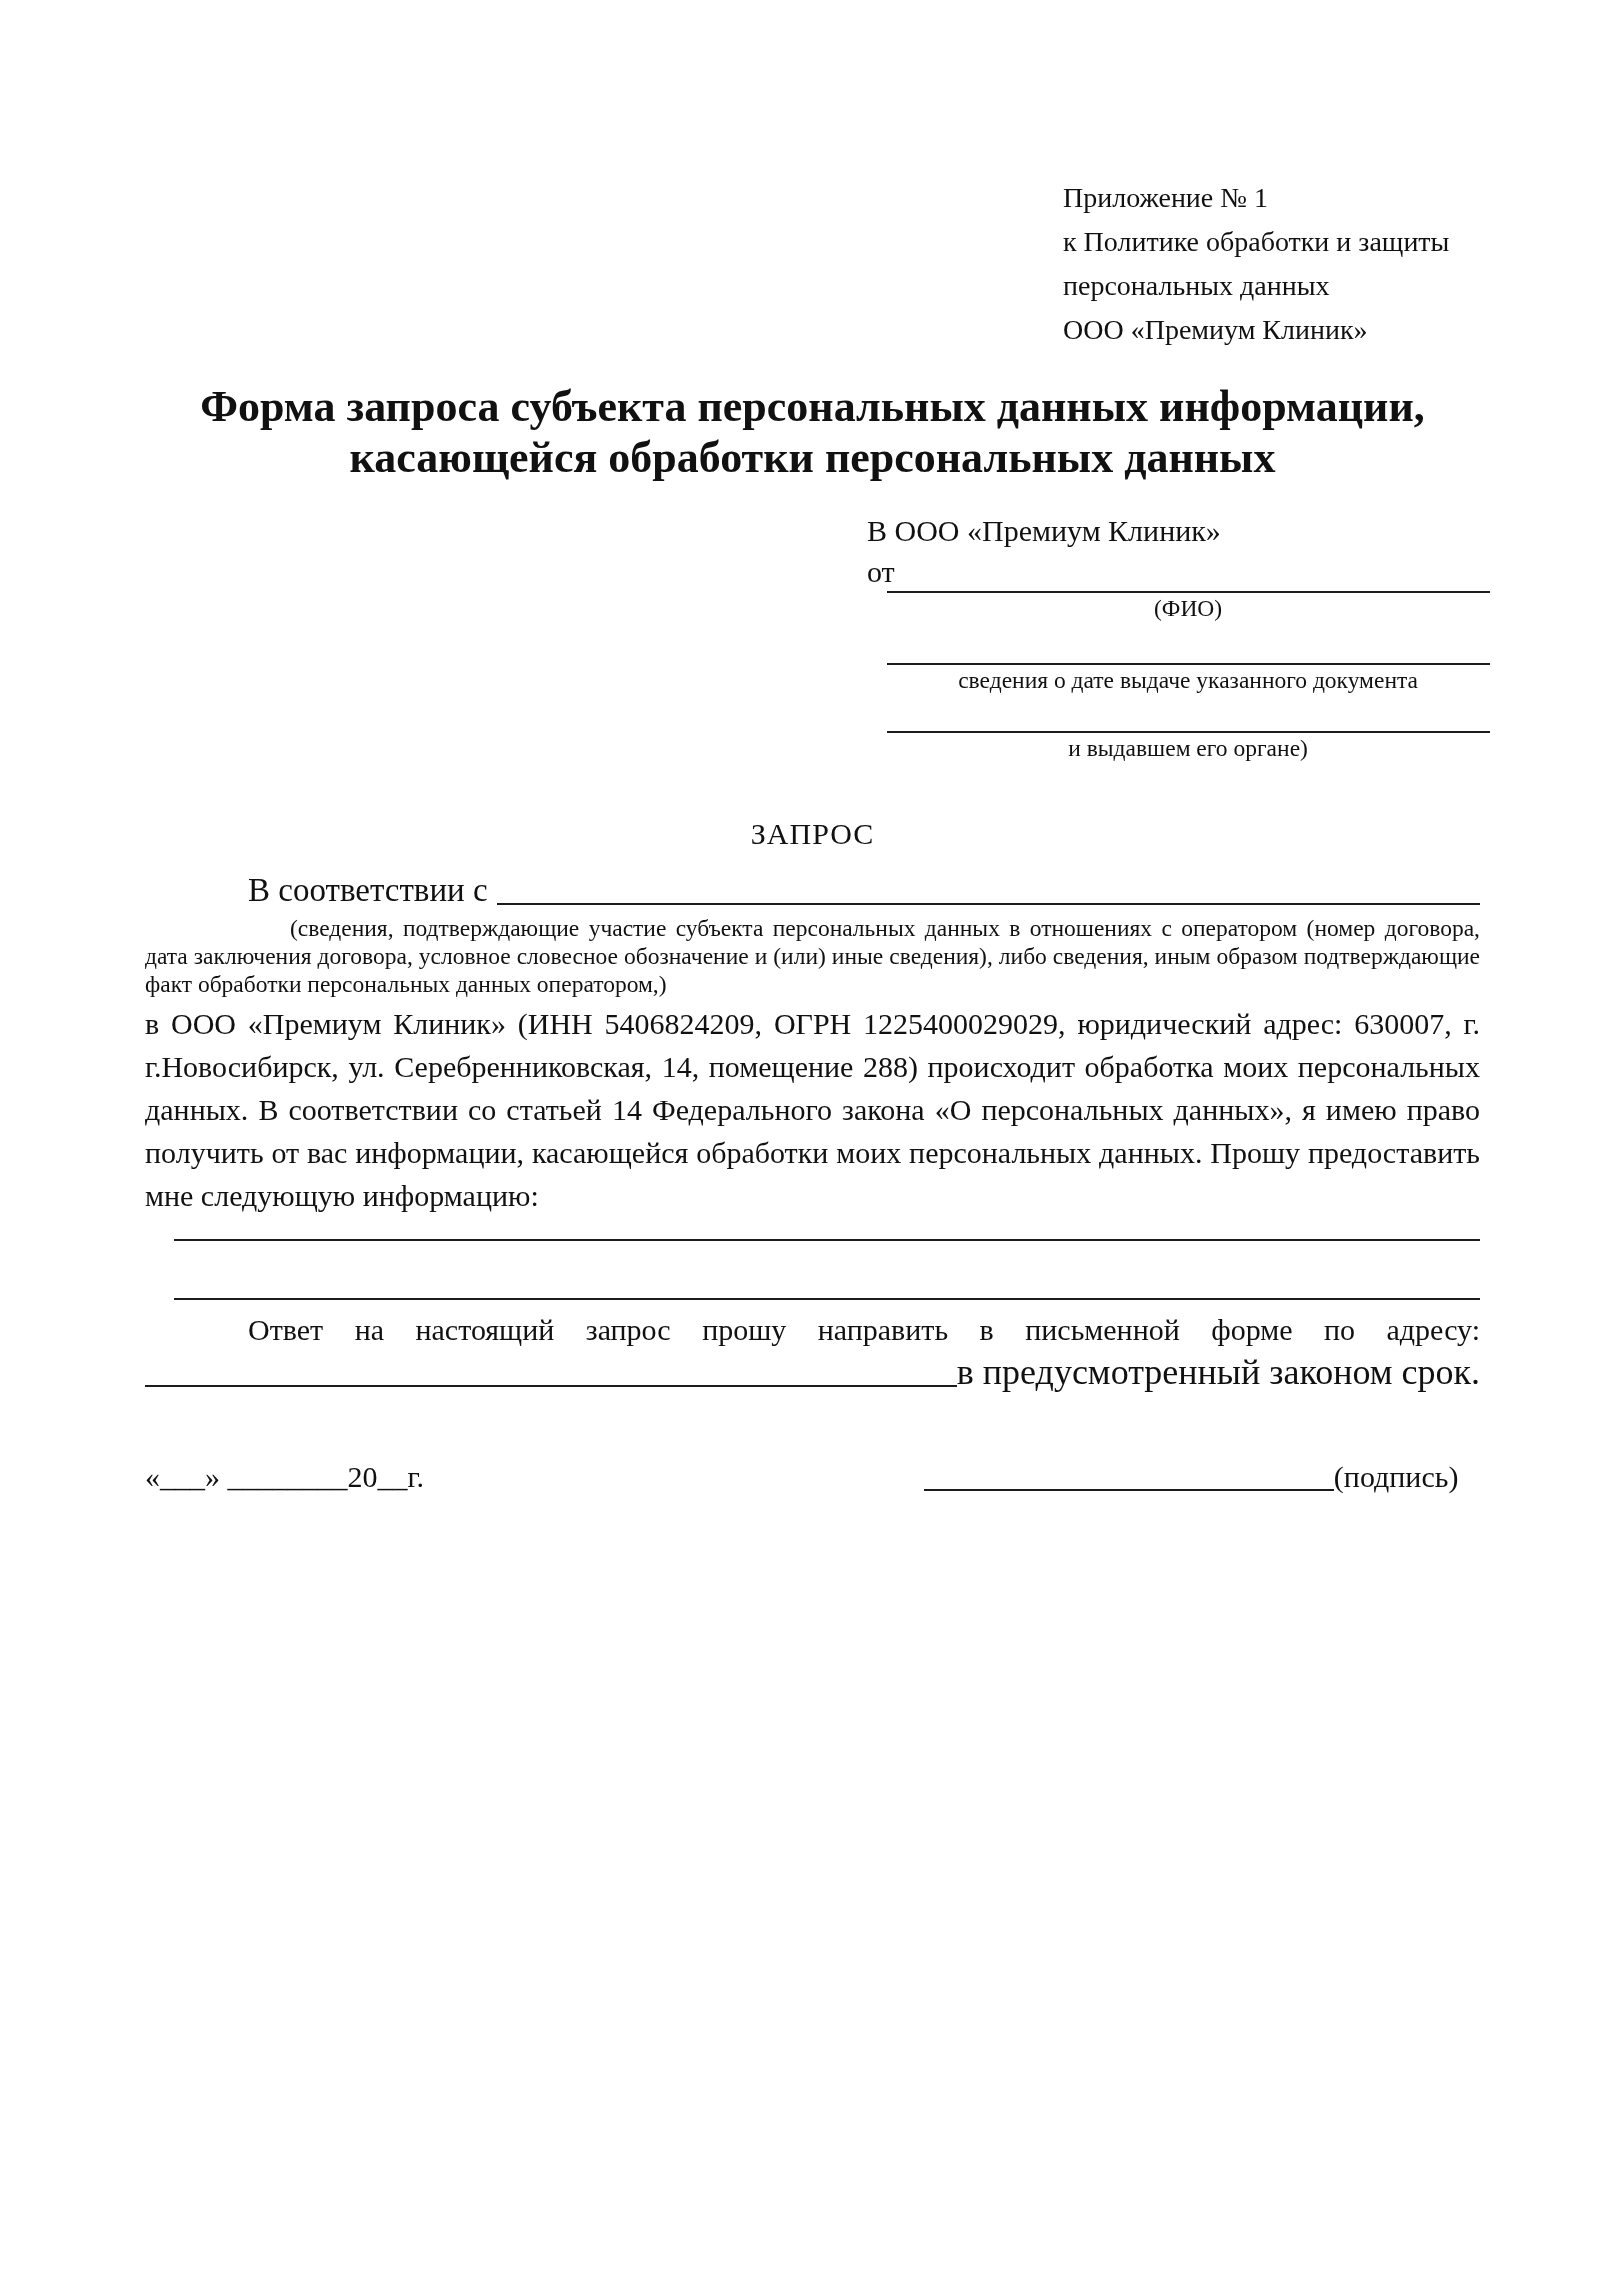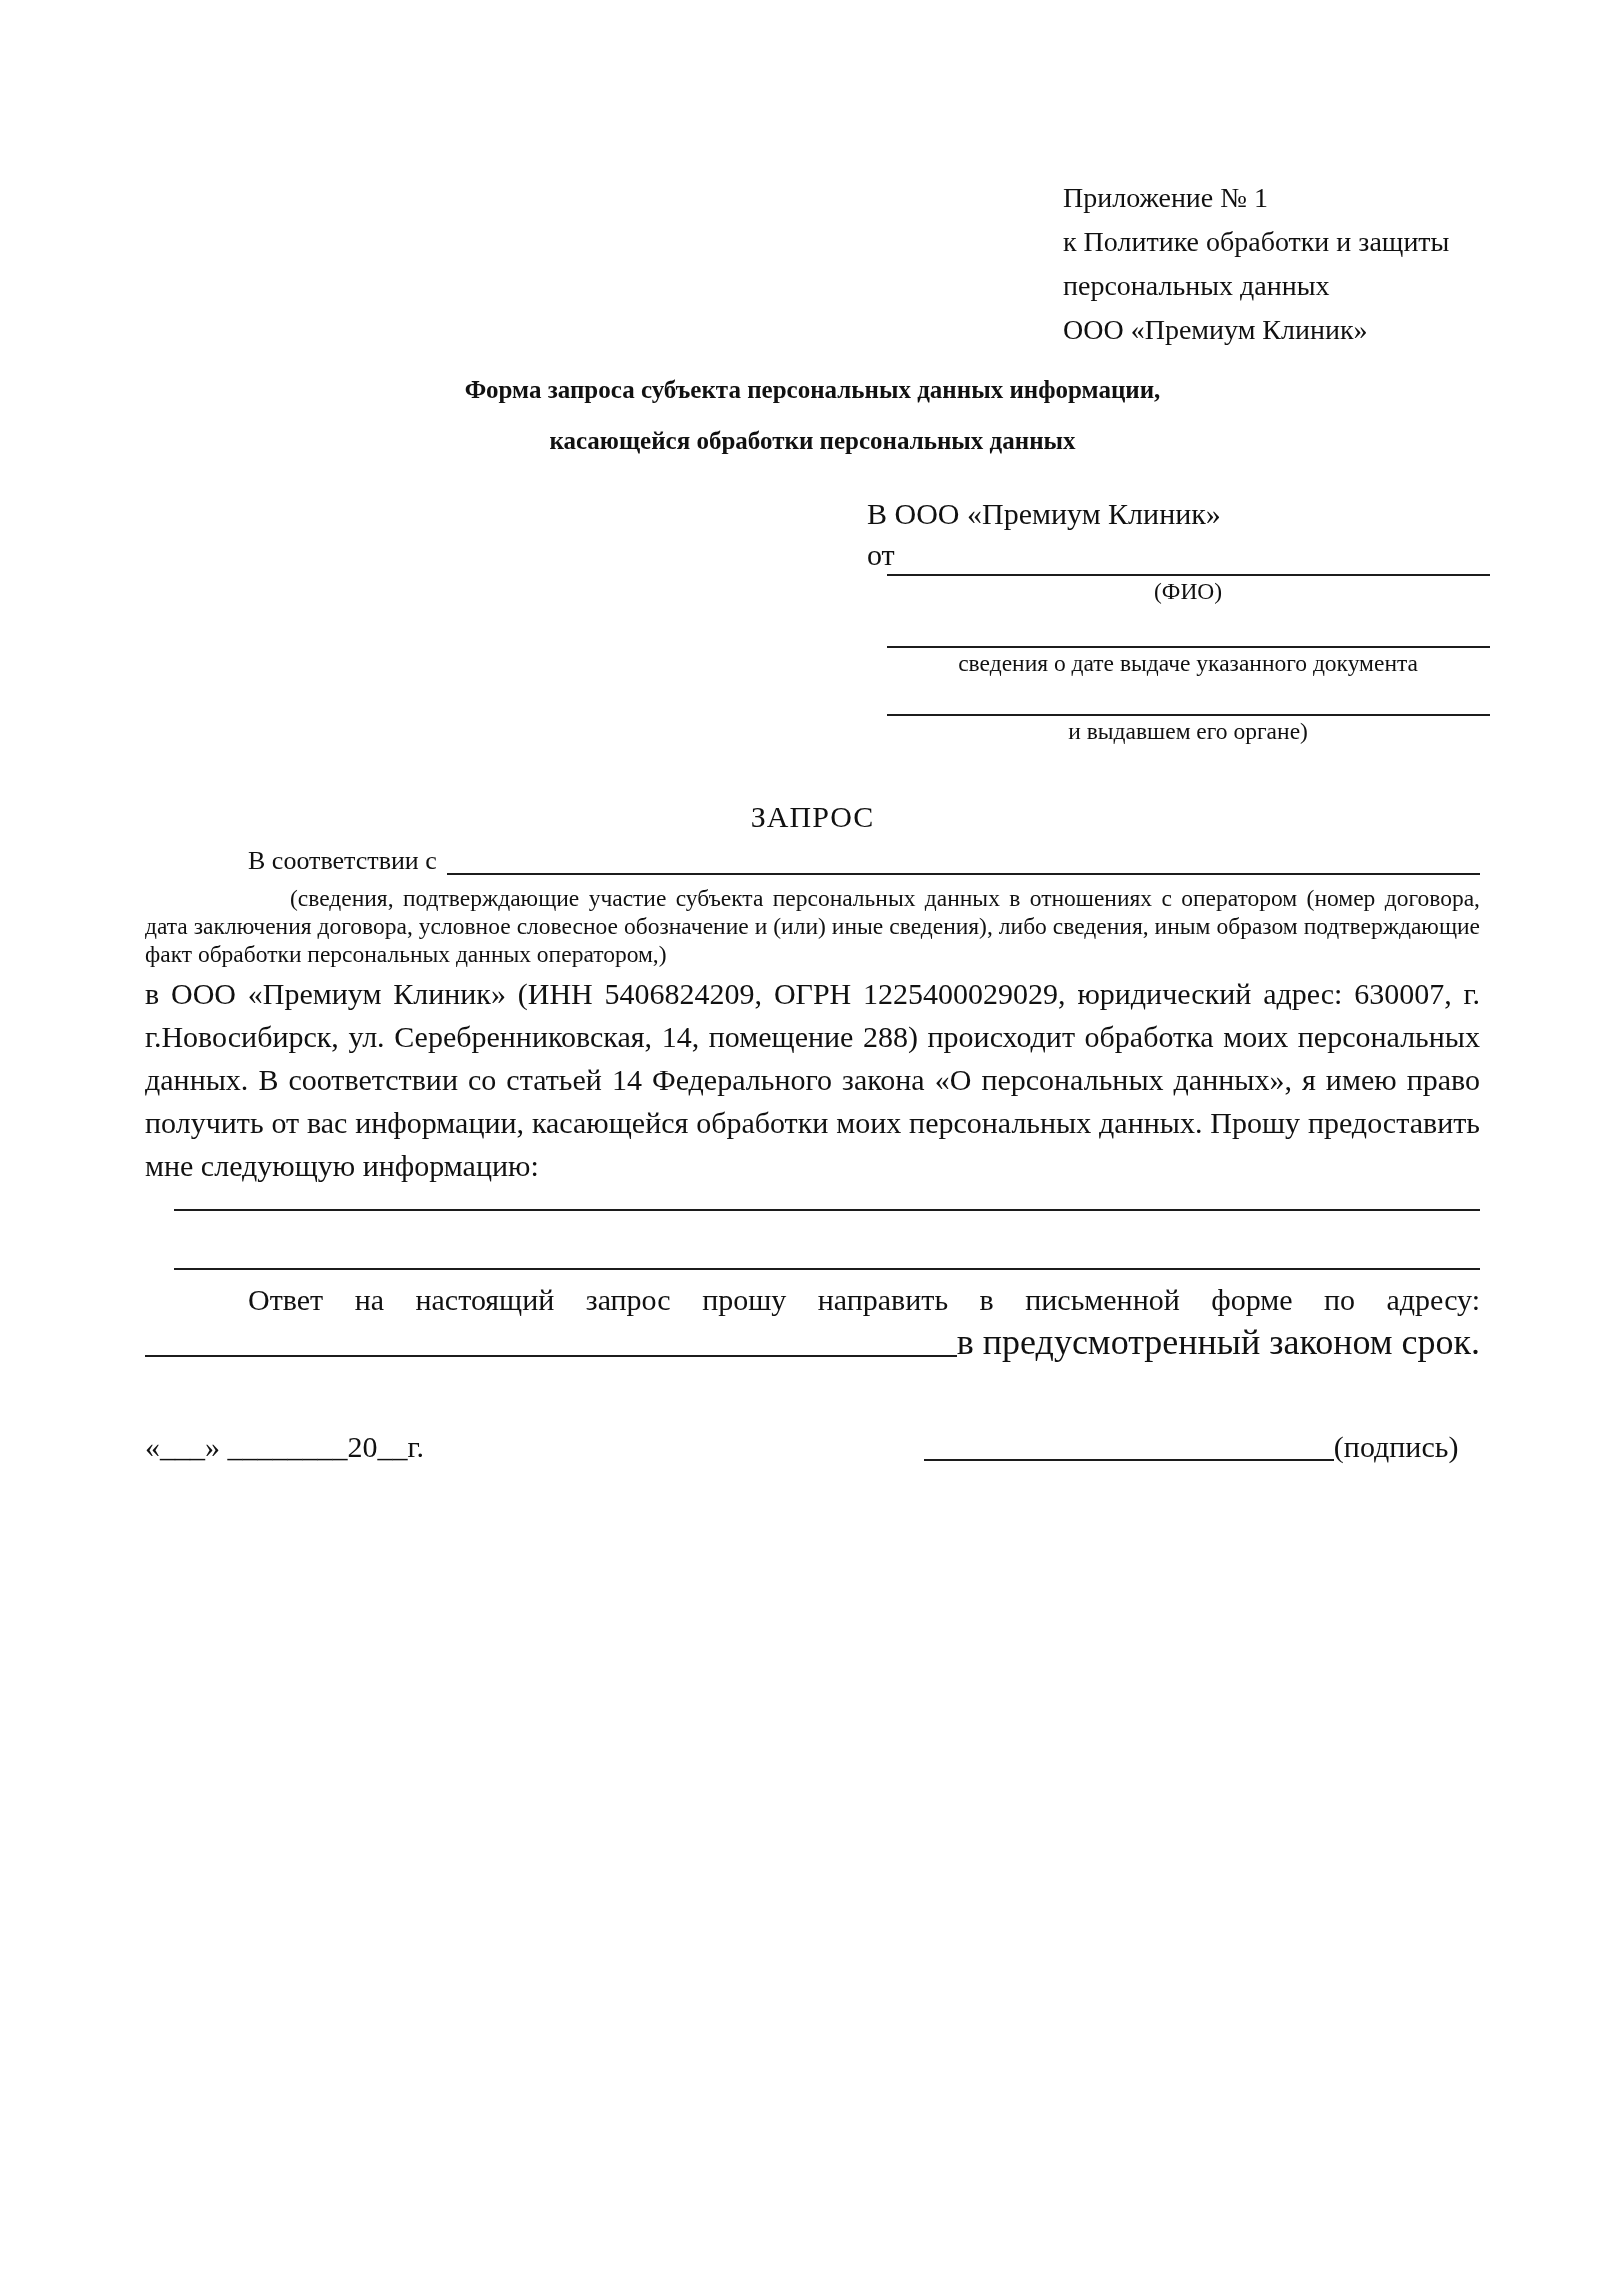--- a/index.html
+++ b/index.html
@@ -17,24 +17,24 @@
   .appendix {
     margin-top: 176px;
     margin-left: 918px;
     font-size: 28px;
     line-height: 44px;
     white-space: nowrap;
   }
 
   
   .title {
-    margin-top: 12px;
+    margin-top: 29px;
     text-align: center;
     font-weight: bold;
-    font-size: 25px;
+    font-size: 44px;
     line-height: 51px;
   }
 
   
   .addressee {
     margin-top: 25.5px;
     margin-left: 722px;
     font-size: 30px;
   }
   .addressee .to { line-height: 43px; white-space: nowrap; }
@@ -57,22 +57,22 @@
   .request-heading {
     margin-top: 49px;
     text-align: center;
     font-size: 30px;
     line-height: 41px;
     letter-spacing: 1px;
   }
 
   .intro-row {
     display: flex;
-    margin-top: 2px;
-    font-size: 26px;
+    margin-top: 15px;
+    font-size: 33px;
     line-height: 43px;
   }
   .intro-row .intro-text { white-space: nowrap; padding-left: 103px; }
   .intro-row .fill-line { flex: 1; border-bottom: 2px solid #1c1c1c; margin-bottom: 6.9px; margin-left: 9.8px; }
 
   .footnote {
     margin-top: 2.9px;
     font-size: 23.5px;
     line-height: 28px;
     text-align: justify;

